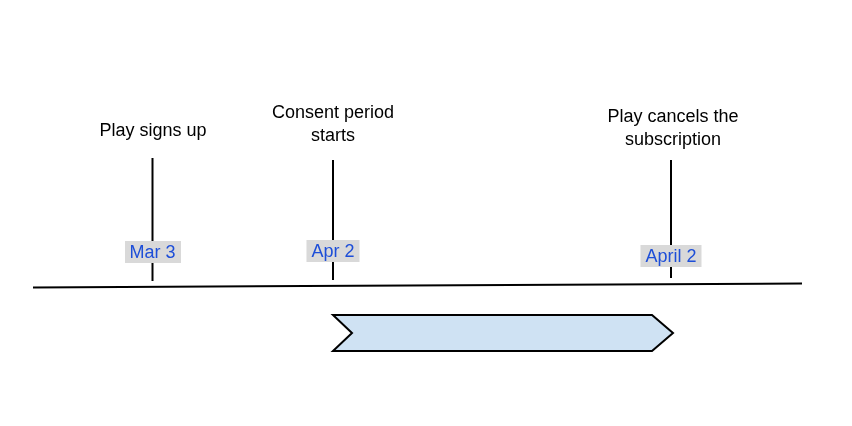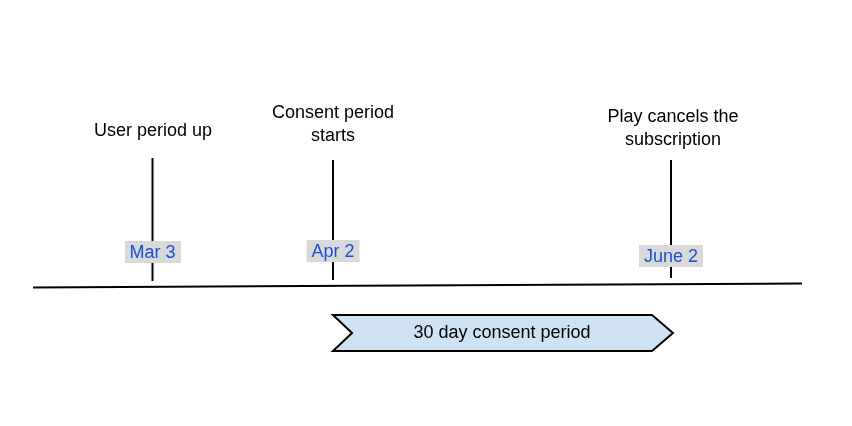--- a/index.html
+++ b/index.html
@@ -61,29 +61,28 @@
 
     <line x1="33" y1="287.5" x2="802" y2="283.5" stroke="#000000" stroke-width="2"></line>
 
     <line x1="152.5" y1="158" x2="152.5" y2="281" stroke="#000000" stroke-width="2"></line>
     <line x1="333" y1="160" x2="333" y2="280" stroke="#000000" stroke-width="2"></line>
     <line x1="671" y1="160" x2="671" y2="278" stroke="#000000" stroke-width="2"></line>
 
     <polygon points="333,315 652,315 673,333 652,351 333,351 352,333" stroke="#000000" stroke-width="2" stroke-linejoin="miter" fill="#cfe2f3"></polygon>
   </svg>
 
-  <div class="event-title" style="left:53px; top:119px;">User period up</div>
+  <div class="event-title" style="left:53px; top:119px;">Play signs up</div>
 
   <div class="event-title" style="left:233px; top:101px;">Consent period
 starts</div>
 
   <div class="event-title" style="left:573px; top:105px;">Play cancels the
 subscription</div>
 
   <div class="date-badge" style="left:152.5px; top:241px;">Mar 3</div>
 
   <div class="date-badge" style="left:333px; top:240px;">Apr 2</div>
 
-  <div class="date-badge" style="left:671px; top:245px;">June 2</div>
+  <div class="date-badge" style="left:671px; top:245px;">April 2</div>
 
-  <div class="arrow-label">30 day consent period</div>
 
 </div>
 
 </body></html>

